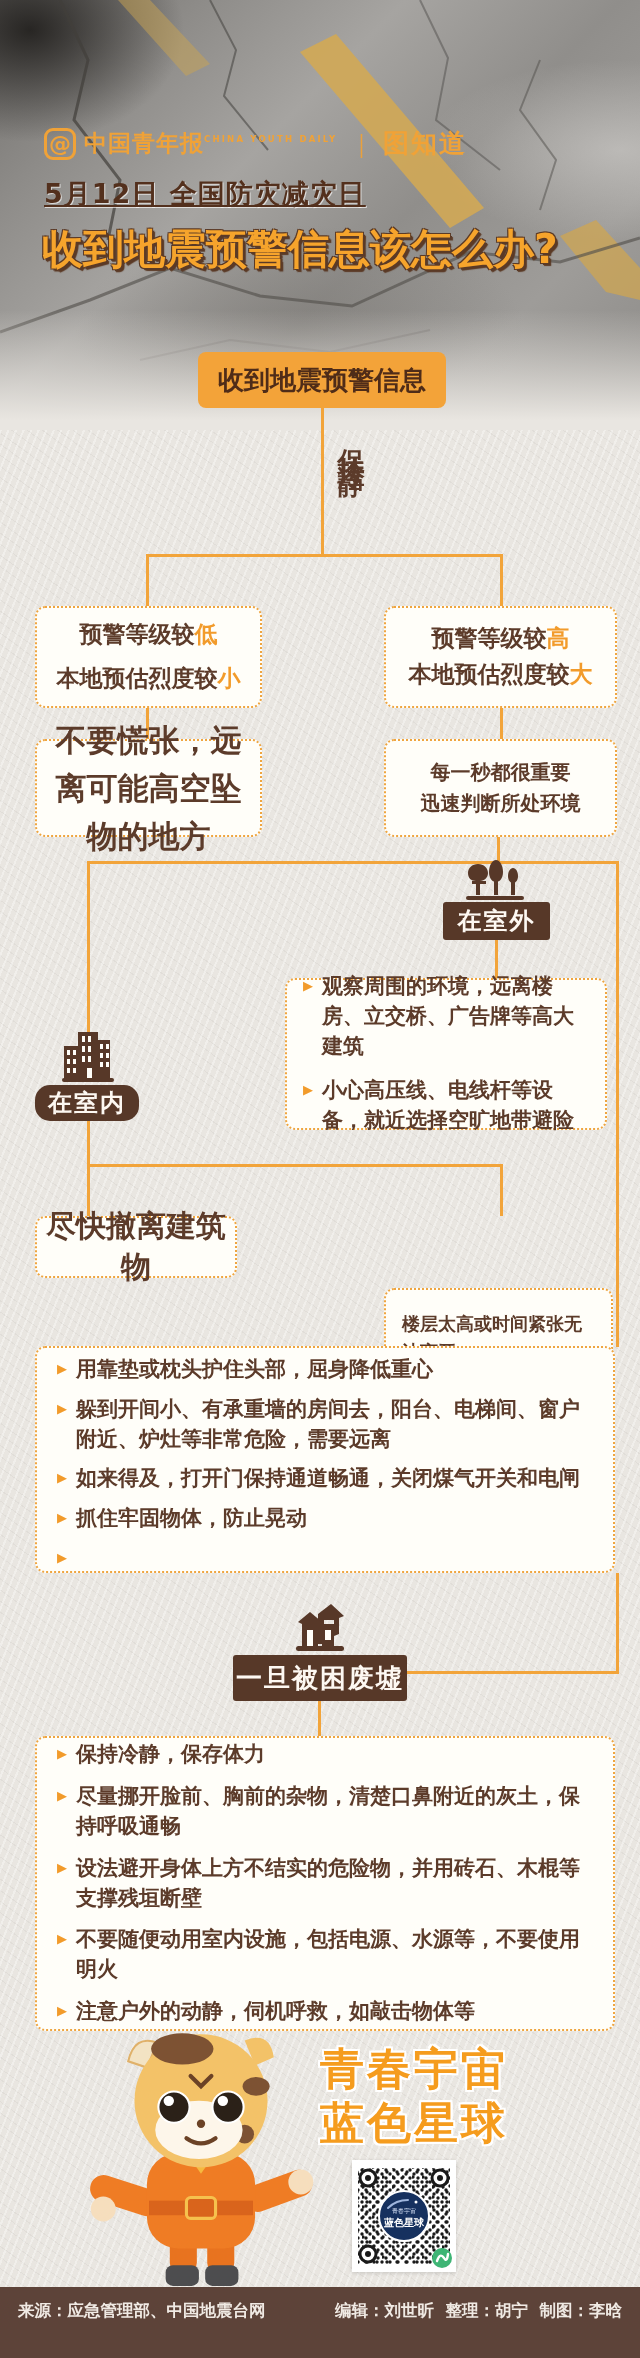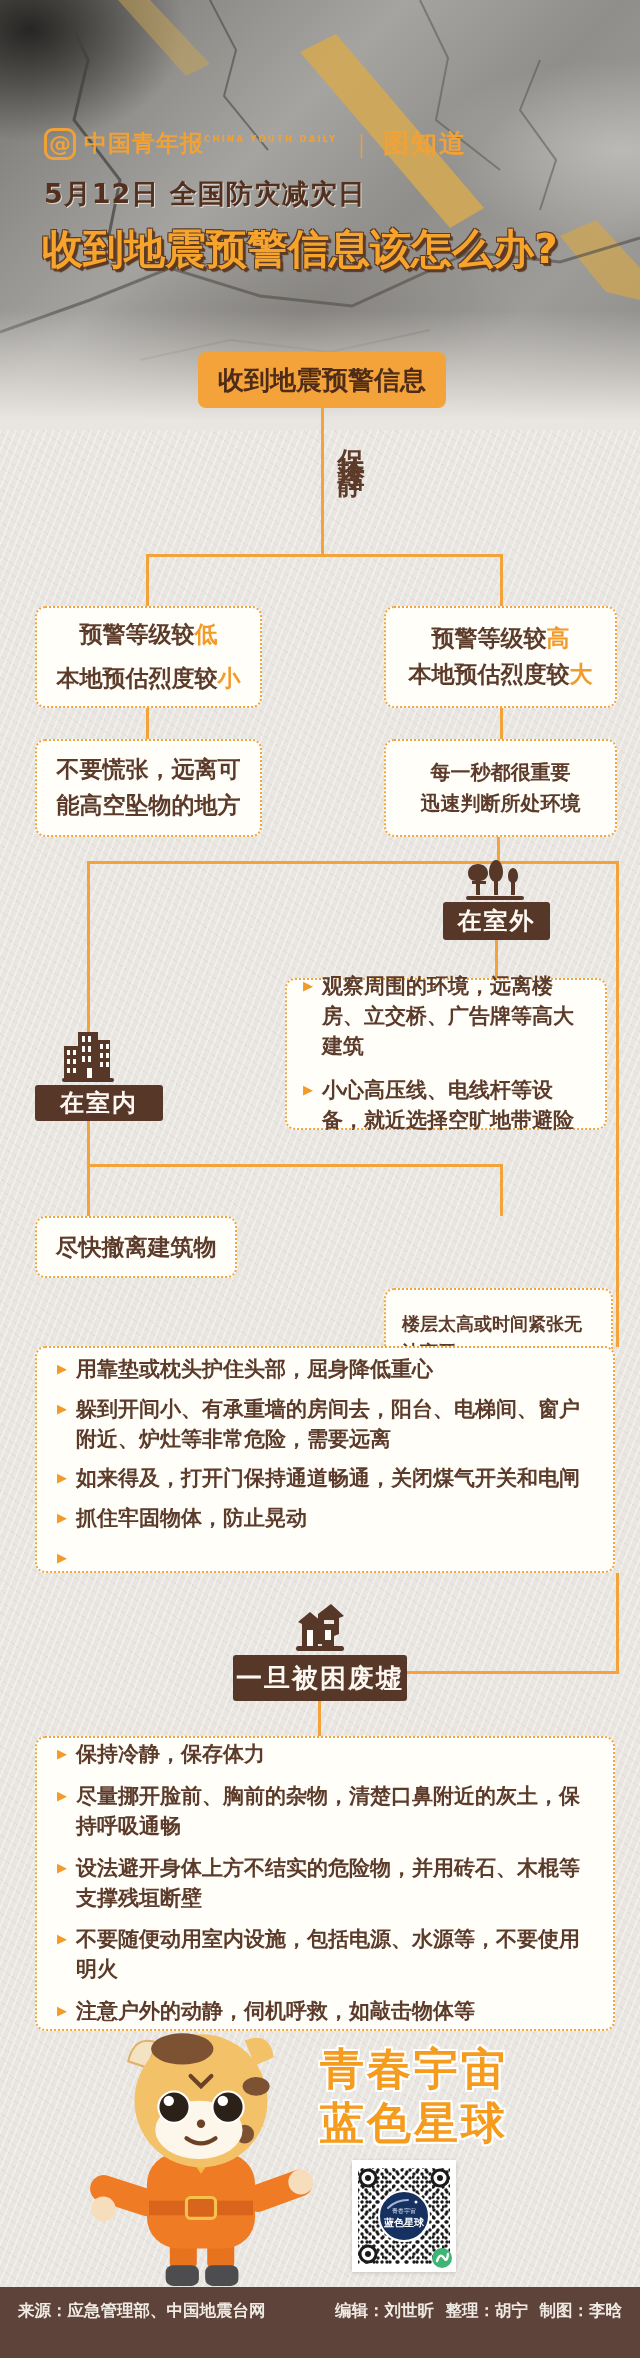--- a/index.html
+++ b/index.html
@@ -22,21 +22,21 @@
   
   .logo-row{position:absolute;left:44px;top:126px;display:flex;align-items:center;color:#f0a237;}
   .at-badge{width:32px;height:32px;border:3px solid #f0a237;border-radius:9px;display:flex;
     align-items:center;justify-content:center;font-weight:bold;font-size:22px;margin-right:8px;box-sizing:border-box;}
   .brand-block{display:flex;flex-direction:row;line-height:1;}
   .brand-cn{font-size:23px;font-weight:900;letter-spacing:1px;}
   .brand-en{font-size:8.5px;font-weight:bold;letter-spacing:2.2px;margin-top:3px;}
   .logo-div{font-size:24px;font-weight:200;margin:0 10px 0 12px;opacity:.95;}
   .logo-section{font-size:26px;font-weight:900;letter-spacing:2px;}
   .subtitle{position:absolute;left:44px;top:176px;font-size:27px;font-weight:900;color:#53301d;
-    letter-spacing:1px;text-shadow:1px 1px 0 rgba(255,255,255,.65);}
+    letter-spacing:1px;text-shadow:1px 1px 0 rgba(255,255,255,.65);text-decoration:underline;}
   .big-title{position:absolute;left:42px;top:222px;font-size:41px;font-weight:900;color:#f6a42c;letter-spacing:0px;
     text-shadow:2px 2px 0 #5b3a26,-1px -1px 0 #5b3a26,1px -1px 0 #5b3a26,-1px 1px 0 #5b3a26,3px 3px 1px #5b3a26;}
   
   .ln{position:absolute;background:#f2a43a;}
   .node{position:absolute;background:#f3a339;border-radius:8px;display:flex;align-items:center;
     justify-content:center;color:#4f2c18;font-weight:900;}
   .lbl{position:absolute;background:#573828;border-radius:3px;display:flex;align-items:center;
     justify-content:center;color:#fdf8f2;font-weight:bold;letter-spacing:2px;}
   .dbox{position:absolute;background:#fffef9;border:2px dotted #efa540;border-radius:10px;box-sizing:border-box;
     display:flex;flex-direction:column;align-items:center;justify-content:center;text-align:center;
@@ -115,21 +115,21 @@
 
   <div class="dbox" style="left:35px;top:606px;width:227px;height:102px;font-size:23px;line-height:1.55;gap:8px;">
     <div><span>预警等级较</span><span class="em">低</span></div>
     <div><span>本地预估烈度较</span><span class="em">小</span></div>
   </div>
   <div class="dbox" style="left:384px;top:606px;width:233px;height:102px;font-size:23px;line-height:1.55;">
     <div><span>预警等级较</span><span class="em">高</span></div>
     <div><span>本地预估烈度较</span><span class="em">大</span></div>
   </div>
 
-  <div class="dbox" style="left:35px;top:739px;width:227px;height:98px;font-size:23px;line-height:1.55;padding:0 14px;">不要慌张，远离可能高空坠物的地方</div>
+  <div class="dbox" style="left:35px;top:739px;width:227px;height:98px;font-size:31px;line-height:1.55;padding:0 14px;">不要慌张，远离可能高空坠物的地方</div>
   <div class="dbox" style="left:384px;top:739px;width:233px;height:98px;font-size:20px;line-height:1.55;">
     <div>每一秒都很重要</div>
     <div>迅速判断所处环境</div>
   </div>
 
   <svg class="icon" style="left:466px;top:860px;" width="58" height="42" viewBox="0 0 58 42">
     <g fill="#573828">
       <path d="M12 4c6 0 10 4 10 9 0 4-3 8-8 8v0h6v3H6v-3h4c-5 0-8-3-8-8C2 8 6 4 12 4z"></path>
       <rect x="10" y="20" width="4" height="15"></rect>
       <path d="M30 0c4 0 7 6 7 12s-3 10-7 10-7-4-7-10S26 0 30 0z"></path>
@@ -173,23 +173,23 @@
         <rect x="26" y="28" width="3" height="6"></rect>
       <rect x="25" y="40" width="5" height="10"></rect>
       <rect x="38" y="16" width="3" height="5"></rect>
         <rect x="44" y="16" width="3" height="5"></rect>
       <rect x="38" y="25" width="3" height="5"></rect>
         <rect x="44" y="25" width="3" height="5"></rect>
       <rect x="38" y="34" width="3" height="5"></rect>
         <rect x="44" y="34" width="3" height="5"></rect>
     </g>
   </svg>
-  <div class="lbl" style="left:35px;top:1085px;width:128px;height:36px;font-size:24px;">在室内</div>
-
-  <div class="dbox" style="left:35px;top:1216px;width:202px;height:62px;font-size:23px;">尽快撤离建筑物</div>
+  <div class="lbl" style="left:35px;top:1085px;width:104px;height:36px;font-size:24px;border-radius:15px;">在室内</div>
+
+  <div class="dbox" style="left:35px;top:1216px;width:202px;height:62px;font-size:30px;">尽快撤离建筑物</div>
   <div class="dbox" style="left:384px;top:1288px;width:229px;height:100px;font-size:18px;line-height:1.55;padding:0 16px;text-align:left;align-items:flex-start;">楼层太高或时间紧张无法离开</div>
 
   <div class="dbox blist" style="left:35px;top:1346px;width:580px;height:227px;padding:10px 20px;">
     <div class="bullet" style="margin:5px 0;">
       <span class="tri">▶</span>
       <span class="btext">用靠垫或枕头护住头部，屈身降低重心</span>
     </div>
     <div class="bullet" style="margin:5px 0;">
       <span class="tri">▶</span>
       <span class="btext">躲到开间小、有承重墙的房间去，阳台、电梯间、窗户附近、炉灶等非常危险，需要远离</span>

